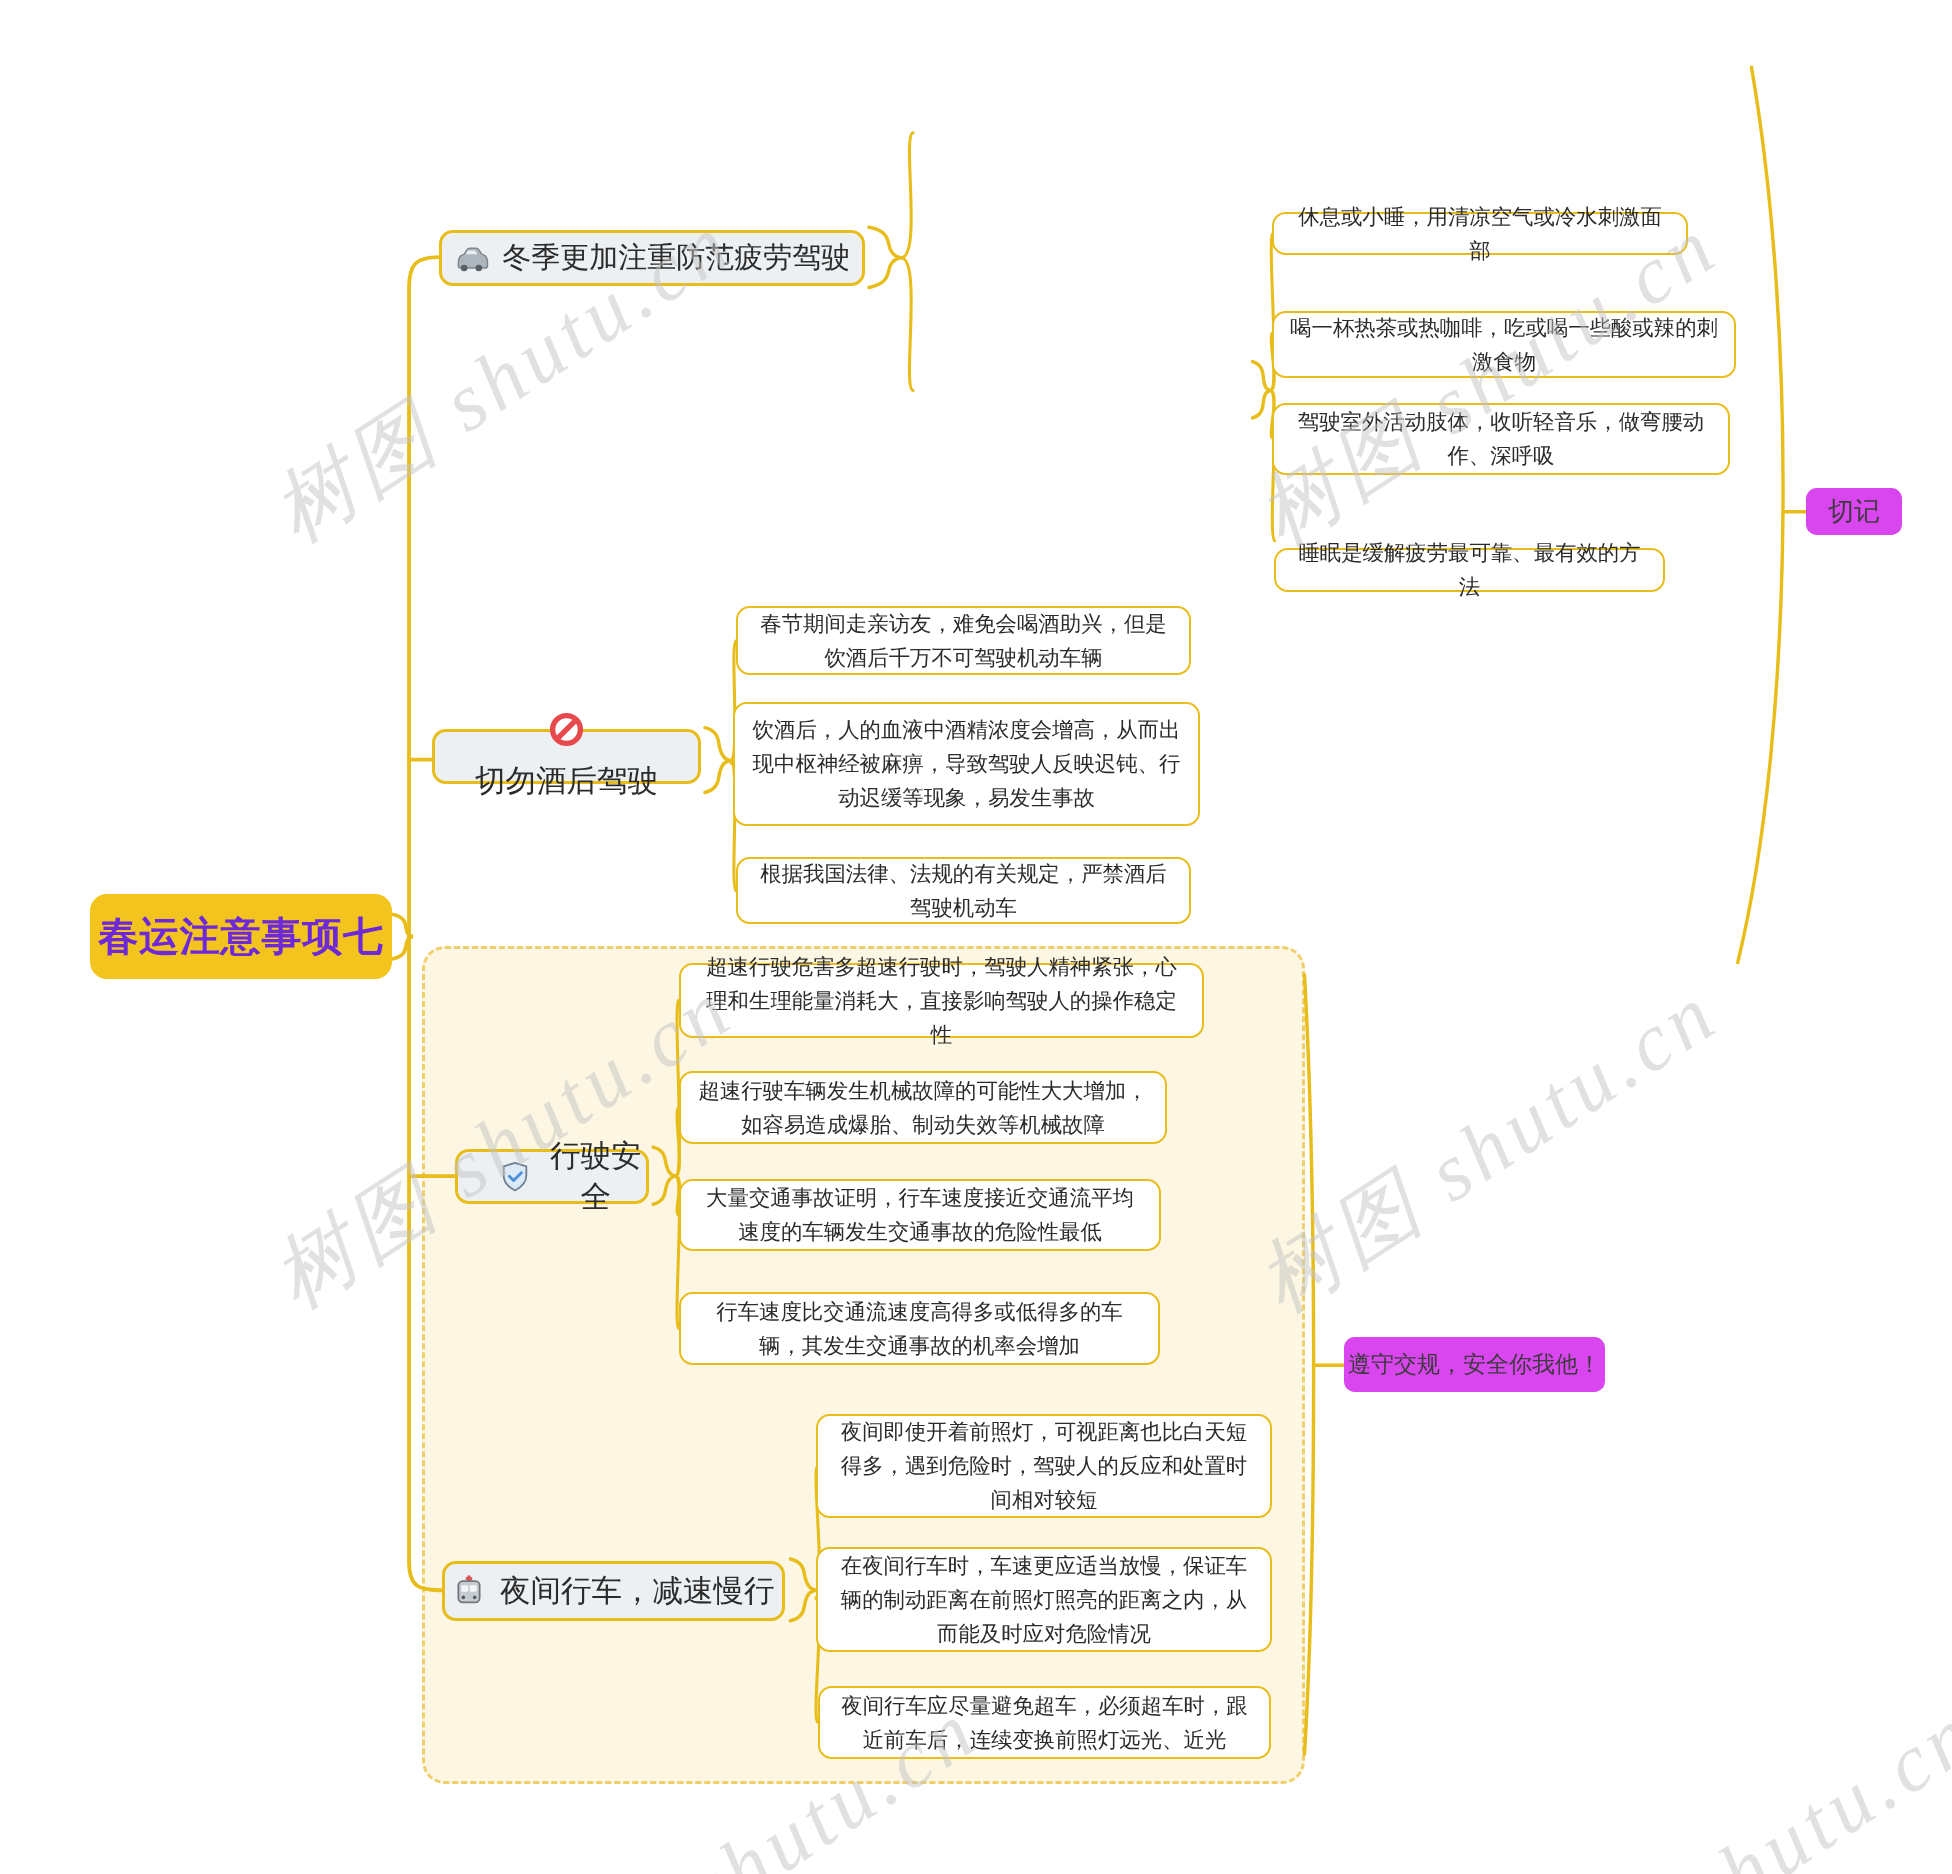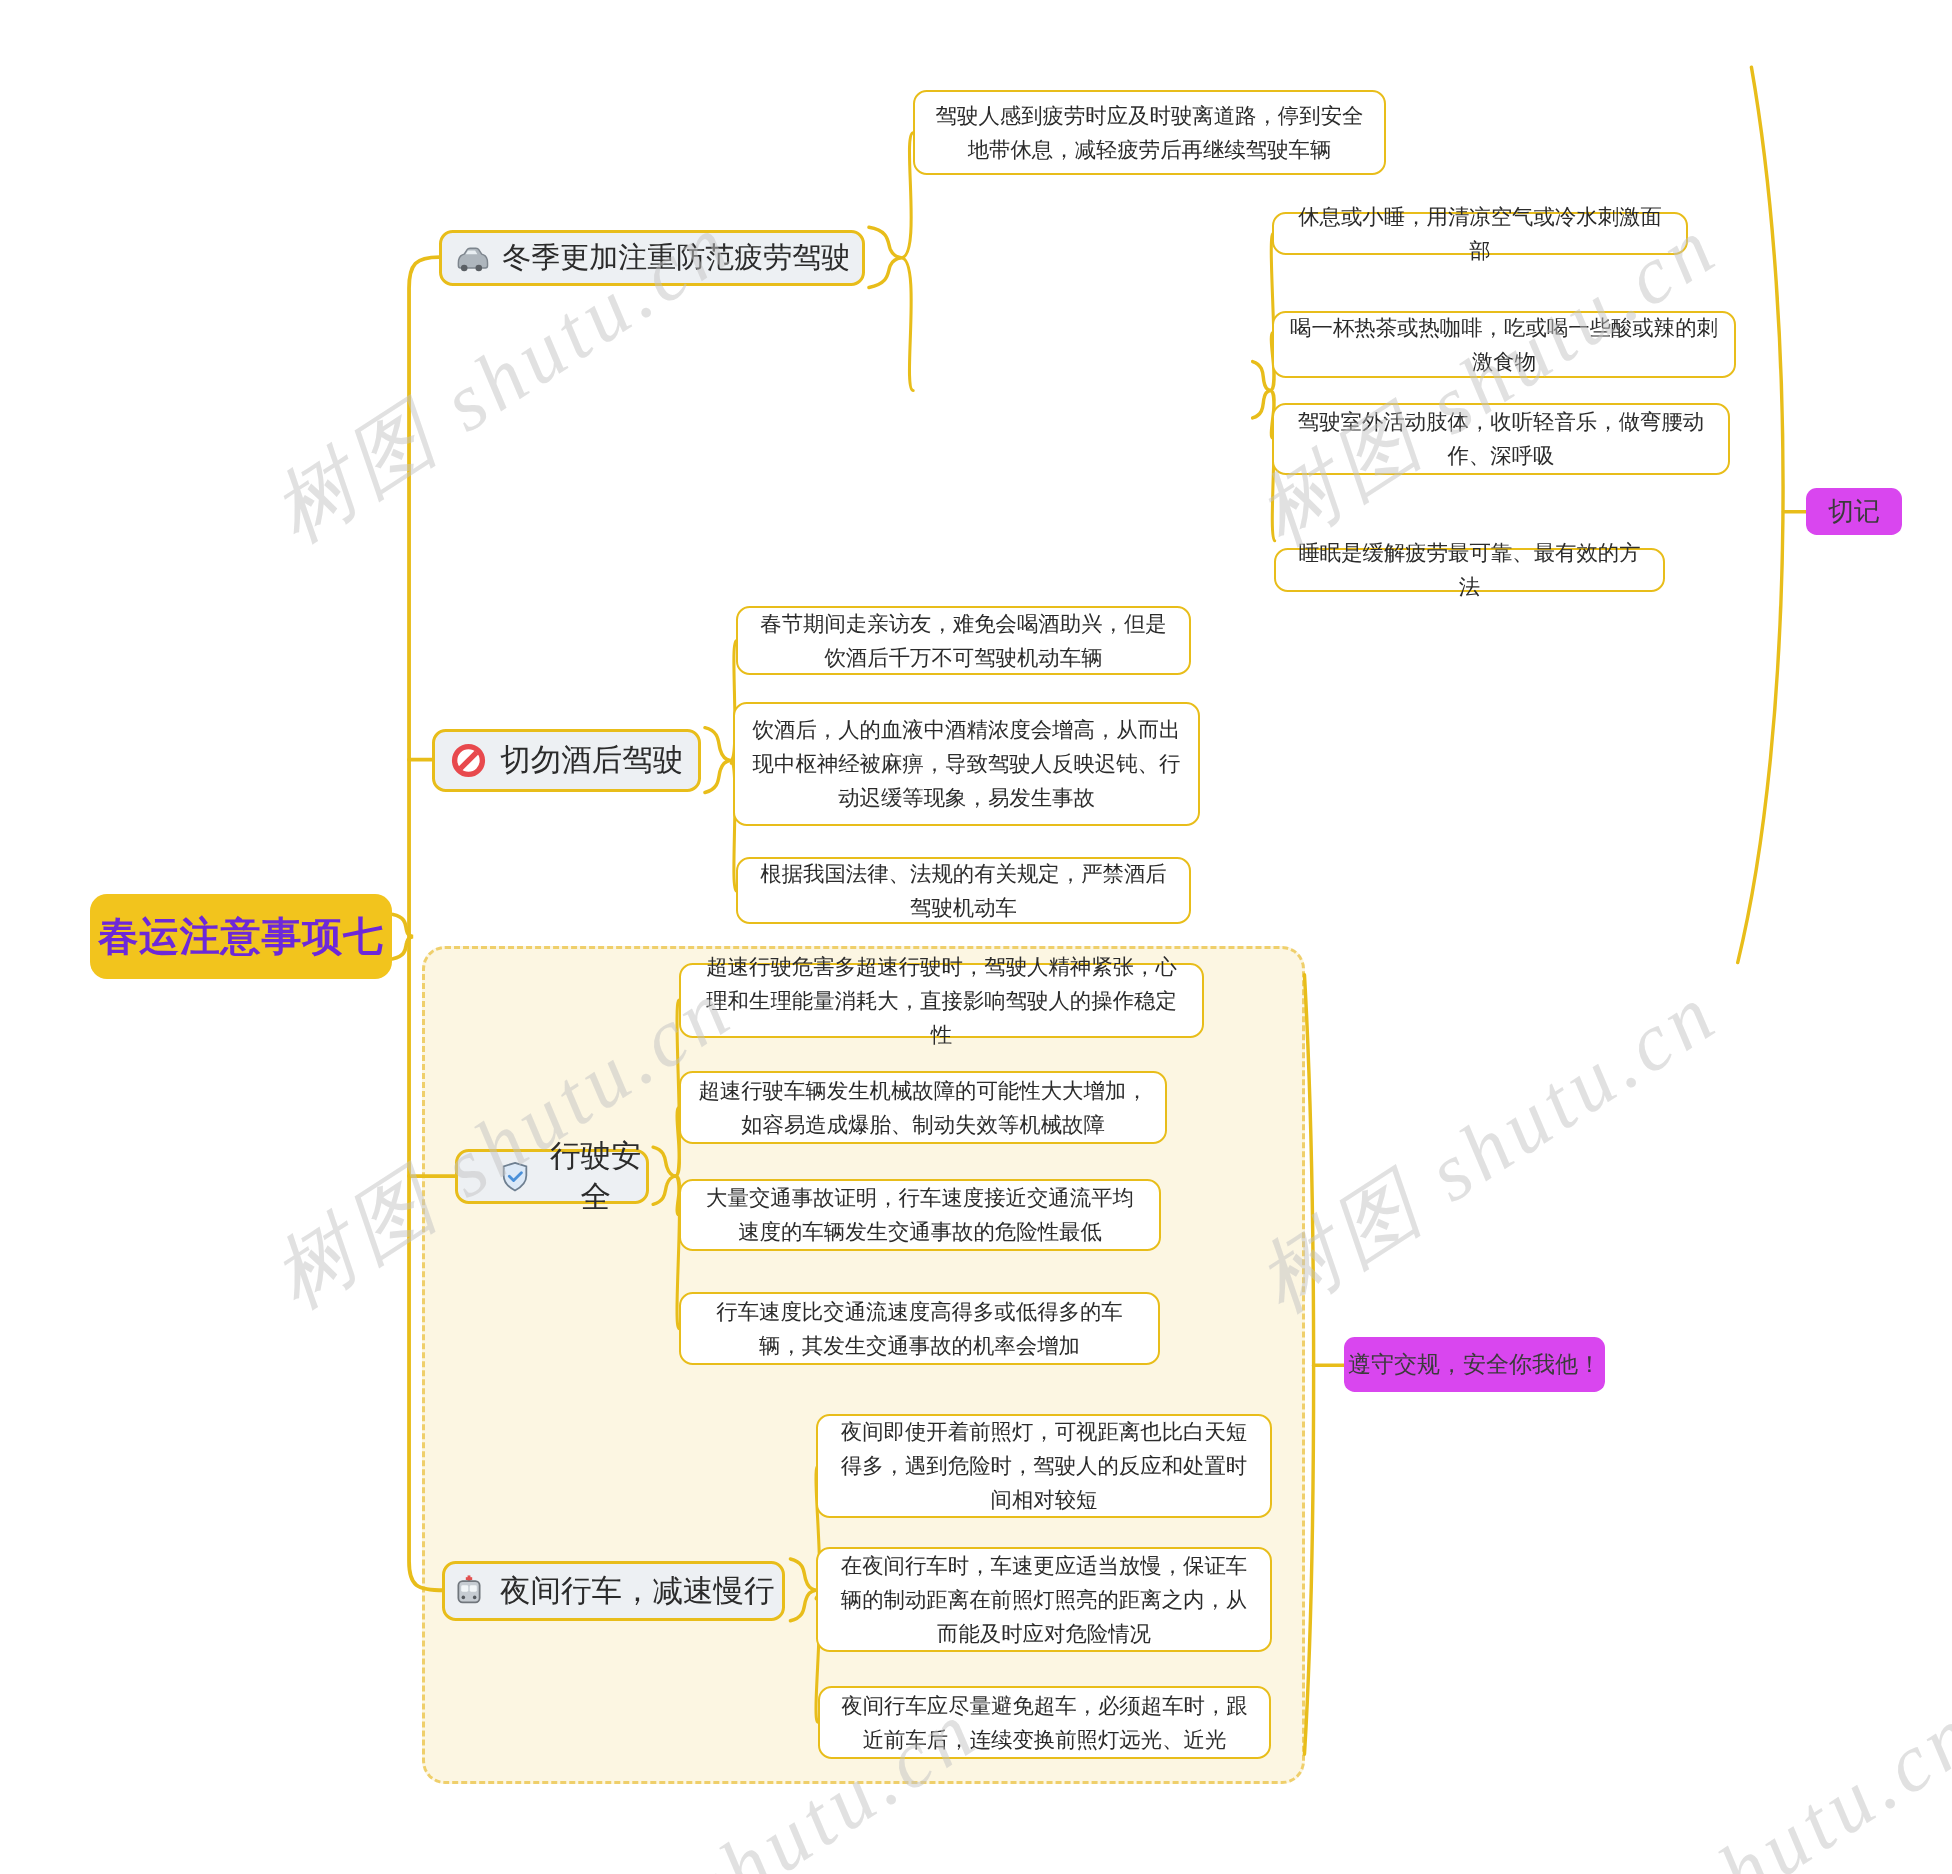--- a/index.html
+++ b/index.html
@@ -71,37 +71,34 @@
     <span class="ic">
       <svg width="35" height="35" viewBox="0 0 48 48">
         <path d="M6 30 q0 -10 8 -12 l4 -6 q1 -2 4 -2 h8 q3 0 4 2 l4 6 q8 2 8 12 v4 q0 3 -3 3 h-34 q-3 0 -3 -3 z" fill="#aeb6bd" stroke="#7d858d" stroke-width="2"></path>
         <path d="M19 13 l-3 5 h16 l-3 -5 z" fill="#e8eef2"></path>
         <circle cx="14" cy="37" r="4.5" fill="#5a5f64"></circle>
           <circle cx="34" cy="37" r="4.5" fill="#5a5f64"></circle>
       </svg>
     </span>
     <span>冬季更加注重防范疲劳驾驶</span>
   </div>
-  <div class="node leaf" style="left:913px;top:90px;width:473px;height:85px;">
-    <span>驾驶人感到疲劳时应及时驶离道路，停到安全地带休息，减轻疲劳后再继续驾驶车辆</span>
-  </div>
   <div class="node leaf" style="left:1272px;top:212px;width:416px;height:43px;">
     <span>休息或小睡，用清凉空气或冷水刺激面部</span>
   </div>
   <div class="node leaf" style="left:1272px;top:299px;width:464px;height:67px;margin-top:12px;">
     <span>喝一杯热茶或热咖啡，吃或喝一些酸或辣的刺激食物</span>
   </div>
   <div class="node leaf" style="left:1272px;top:403px;width:458px;height:72px;">
     <span>驾驶室外活动肢体，收听轻音乐，做弯腰动作、深呼吸</span>
   </div>
   <div class="node leaf" style="left:1274px;top:519px;width:391px;height:44px;margin-top:29px;">
     <span>睡眠是缓解疲劳最可靠、最有效的方法</span>
   </div>
 
-  <div class="node branch" style="left:432px;top:729px;width:269px;height:63px;">
+  <div class="node branch" style="left:432px;top:729px;width:269px;height:55px;flex-direction:column;">
     <span class="ic">
       <svg width="37" height="37" viewBox="0 0 48 48">
         <circle cx="24" cy="24" r="18" fill="#ffffff" stroke="#e8494d" stroke-width="7"></circle>
         <rect x="9" y="20.5" width="30" height="7" fill="#e8494d" transform="rotate(-45 24 24)"></rect>
       </svg>
     </span>
     <span>切勿酒后驾驶</span>
   </div>
   <div class="node leaf" style="left:736px;top:606px;width:455px;height:69px;">
     <span>春节期间走亲访友，难免会喝酒助兴，但是饮酒后千万不可驾驶机动车辆</span>

